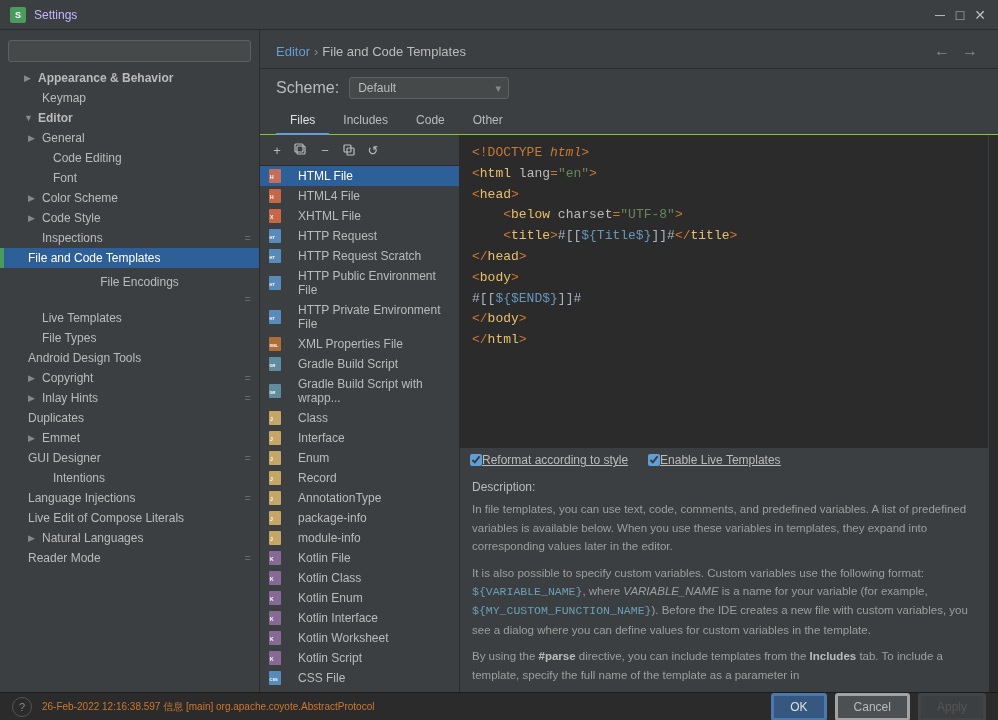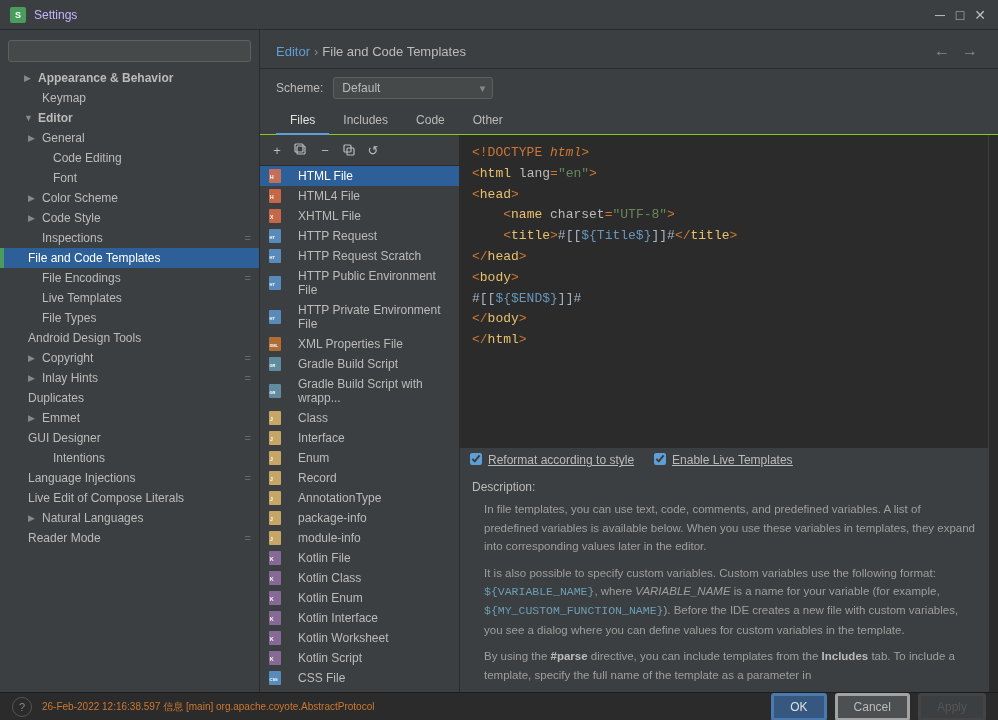--- a/index.html
+++ b/index.html
@@ -157,21 +157,21 @@
       padding: 2px 4px;
     }
     .scheme-row {
       padding: 8px 16px;
       display: flex;
       align-items: center;
       gap: 10px;
       flex-shrink: 0;
     }
     .scheme-label {
-      font-size: 12px;
+      font-size: 16px;
       color: #bbbbbb;
     }
     .scheme-select {
       background: #45494a;
       border: 1px solid #5e6060;
       border-radius: 3px;
       color: #bbbbbb;
       padding: 3px 24px 3px 8px;
       font-size: 12px;
       cursor: pointer;
@@ -300,21 +300,21 @@
     .editor-footer {
       border-top: 1px solid #3c3f41;
       padding: 4px 10px;
       display: flex;
       gap: 20px;
       flex-shrink: 0;
       background: #3c3f41;
     }
     .footer-checkbox-row {
       display: flex;
-      gap: 6px;
+      align-items: center;
       font-size: 12px;
       color: #bbbbbb;
       text-decoration: underline;
     }
     .footer-checkbox {
       width: 12px;
       height: 12px;
       accent-color: #5f9fd7;
     }
     .description-panel {
@@ -327,21 +327,20 @@
     }
     .description-title {
       font-size: 12px;
       color: #bbbbbb;
       margin-bottom: 6px;
     }
     .description-text {
       font-size: 11.5px;
       color: #9e9e9e;
       line-height: 1.6;
-      margin-left: 12px;
     }
     .description-text strong, .description-text b {
       color: #bbbbbb;
     }
     .description-text .code-inline {
       font-family: 'Courier New', monospace;
       color: #6a9fb5;
     }
     .bottom-bar {
       height: 28px;
@@ -473,21 +472,21 @@
       </div>
       <div class="sidebar-item indent2" style="padding-left:28px;">
         <span class="sidebar-arrow"></span>
         <span>Inspections</span>
         <span class="sidebar-badge-eq">=</span>
       </div>
       <div class="sidebar-item indent2 selected" style="padding-left:28px;position:relative;">
         <div class="selected-marker"></div>
         <span>File and Code Templates</span>
       </div>
-      <div class="sidebar-item indent2" style="padding-left:28px;">
+      <div class="sidebar-item indent2" style="padding-left:28px;flex-direction:column;">
         <span class="sidebar-arrow"></span>
         <span>File Encodings</span>
         <span class="sidebar-badge-eq">=</span>
       </div>
       <div class="sidebar-item indent2" style="padding-left:28px;">
         <span class="sidebar-arrow"></span>
         <span>Live Templates</span>
       </div>
       <div class="sidebar-item indent2" style="padding-left:28px;">
         <span class="sidebar-arrow"></span>
@@ -806,21 +805,21 @@
               <span>CSS File</span>
             </div>
           </div>
         </div>
 
         <div class="editor-panel">
           <div class="code-area">
             <div class="code-line"><span class="kw-blue">&lt;!DOCTYPE </span><span class="kw-italic-orange" style="font-style:italic;">html</span><span class="kw-blue">&gt;</span></div>
             <div class="code-line"><span class="kw-blue">&lt;</span><span class="kw-tag">html</span> <span class="kw-attr">lang</span><span class="kw-blue">=</span><span class="kw-string">"en"</span><span class="kw-blue">&gt;</span></div>
             <div class="code-line"><span class="kw-blue">&lt;</span><span class="kw-tag">head</span><span class="kw-blue">&gt;</span></div>
-            <div class="code-line">    <span class="kw-blue">&lt;</span><span class="kw-tag">name</span> <span class="kw-attr">charset</span><span class="kw-blue">=</span><span class="kw-string">"UTF-8"</span><span class="kw-blue">&gt;</span></div>
+            <div class="code-line">    <span class="kw-blue">&lt;</span><span class="kw-tag">below</span> <span class="kw-attr">charset</span><span class="kw-blue">=</span><span class="kw-string">"UTF-8"</span><span class="kw-blue">&gt;</span></div>
             <div class="code-line">    <span class="kw-blue">&lt;</span><span class="kw-tag">title</span><span class="kw-blue">&gt;</span><span style="color:#a9b7c6">#[[</span><span class="kw-var">${Title$}</span><span style="color:#a9b7c6">]]#</span><span class="kw-blue">&lt;/</span><span class="kw-tag">title</span><span class="kw-blue">&gt;</span></div>
             <div class="code-line"><span class="kw-blue">&lt;/</span><span class="kw-tag">head</span><span class="kw-blue">&gt;</span></div>
             <div class="code-line"></div>
             <div class="code-line"><span class="kw-blue">&lt;</span><span class="kw-tag">body</span><span class="kw-blue">&gt;</span></div>
             <div class="code-line"><span style="color:#a9b7c6">#[[</span><span class="kw-var">${$END$}</span><span style="color:#a9b7c6">]]#</span></div>
             <div class="code-line"><span class="kw-blue">&lt;/</span><span class="kw-tag">body</span><span class="kw-blue">&gt;</span></div>
             <div class="code-line"><span class="kw-blue">&lt;/</span><span class="kw-tag">html</span><span class="kw-blue">&gt;</span></div>
           </div>
           <div class="editor-footer">
             <div class="footer-checkbox-row">

